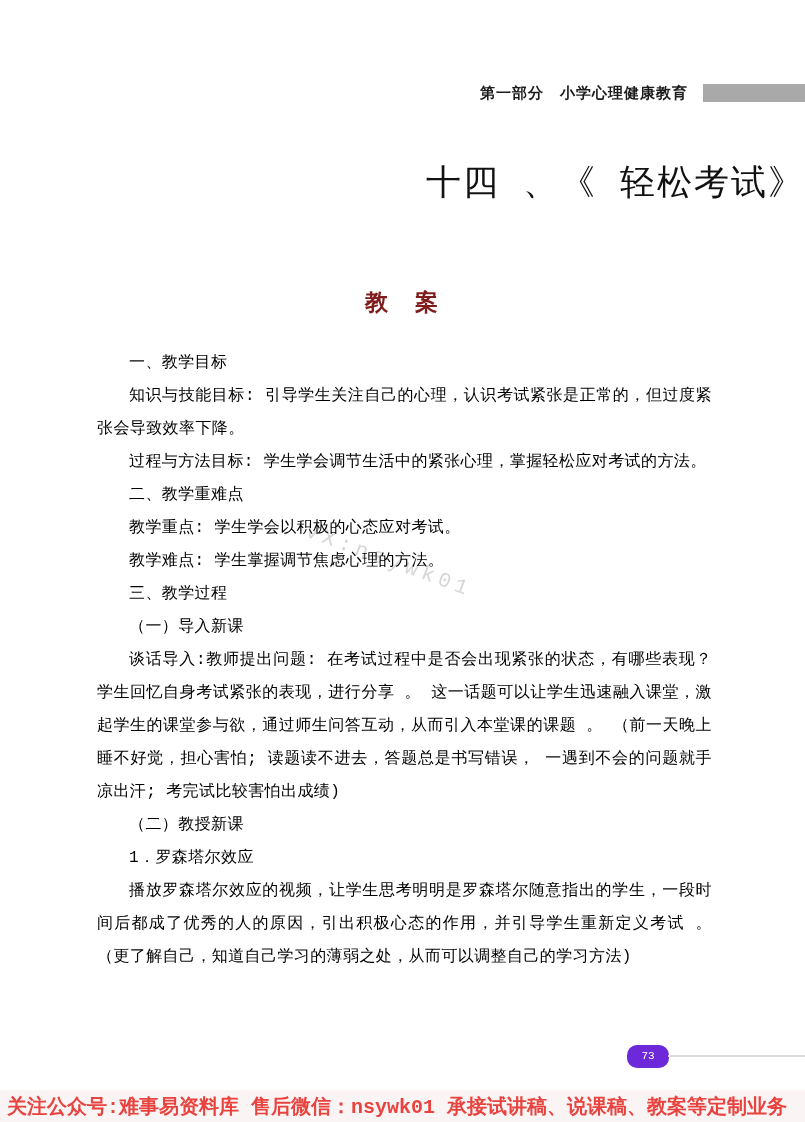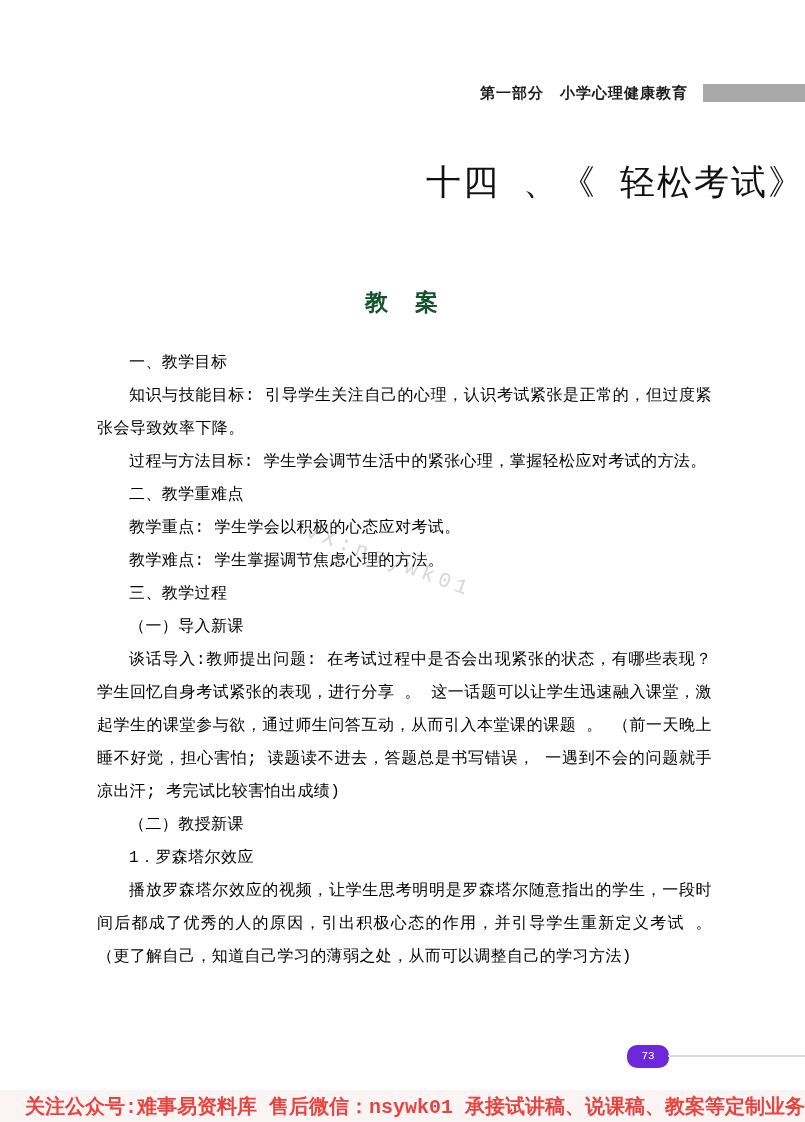--- a/index.html
+++ b/index.html
@@ -48,21 +48,21 @@
   
   .subtitle {
     position: absolute;
     top: 287px;
     left: 0;
     width: 100%;
     text-align: center;
     font-size: 23px;
     font-weight: 600;
     letter-spacing: 2px;
-    color: #14532d;
+    color: #7f1d1d;
   }
   
   .watermark {
     position: absolute;
     top: 520px;
     left: 310px;
     font-size: 21px;
     letter-spacing: 5px;
     color: #d6d6d6;
     transform: rotate(20deg);
@@ -112,21 +112,21 @@
     position: absolute;
     left: 0;
     bottom: 0;
     width: 100%;
     height: 32px;
     background: #faf5f4;
     display: flex;
     align-items: center;
   }
   .footer span {
-    padding-left: 25px;
+    padding-left: 7px;
     font-size: 20px;
     font-weight: bold;
     color: #e8433f;
     letter-spacing: 0px;
     white-space: nowrap;
   }
 </style>
 </head>
 <body>
 

